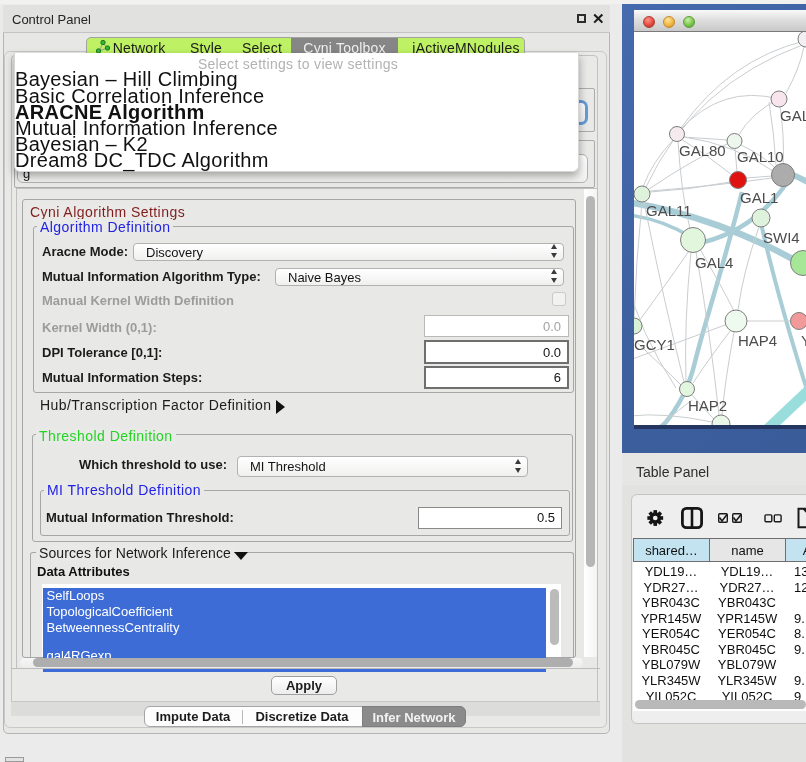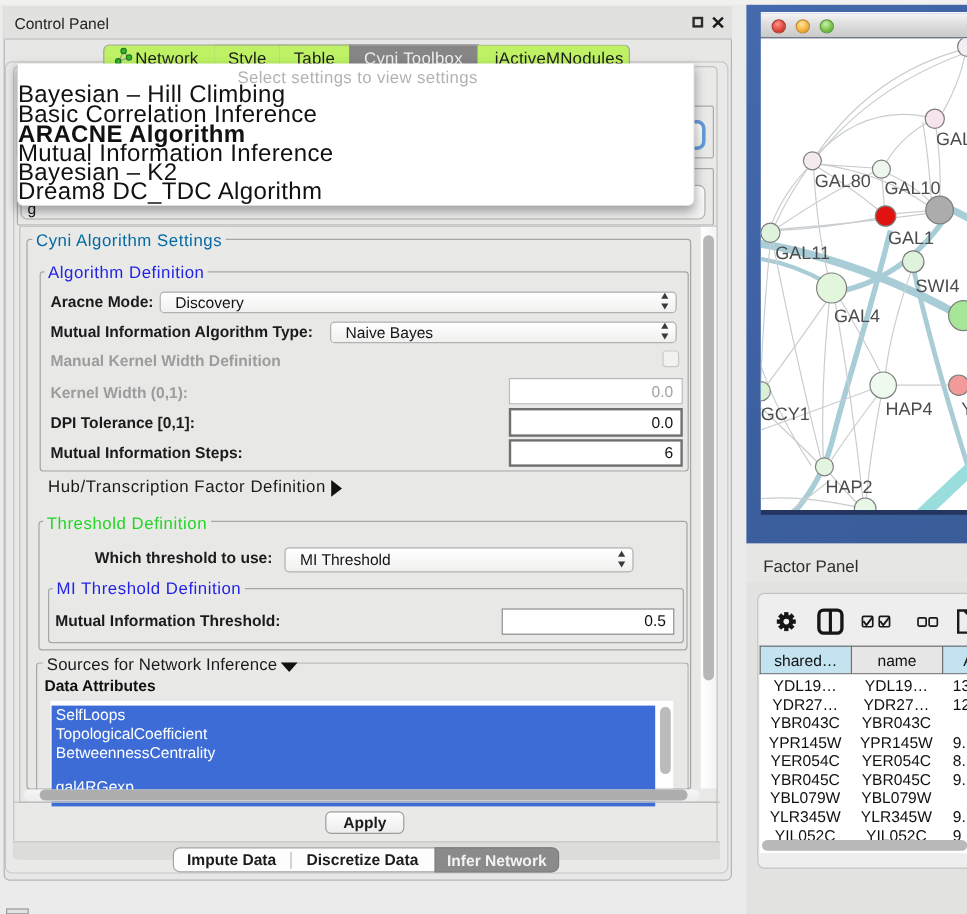--- a/index.html
+++ b/index.html
@@ -132,21 +132,21 @@
         <text x="61" y="236">GAL4</text>
         <text x="104" y="314">HAP4</text>
         <text x="167" y="314">Y</text>
         <text x="0" y="318">GCY1</text>
         <text x="54" y="379">HAP2</text>
       </g>
     </svg>
   </div>
 </div>
 <div class="abs" style="left:634px; top:425px; width:172px; height:4px; background:#24365f;"></div>
-<div class="abs" id="tp-title">Factor Panel</div>
+<div class="abs" id="tp-title">Table Panel</div>
 <div class="abs" id="tp-body"></div>
 <div class="abs" id="tp-panel"></div>
 <svg class="abs" style="left:640px; top:504px;" width="166" height="28">
   <g fill="#151515">
     <circle cx="15.25" cy="14" r="5.8"></circle>
     <rect x="13.45" y="6.1" width="3.6" height="4.2" transform="rotate(0 15.25 14)"></rect>
     <rect x="13.45" y="6.1" width="3.6" height="4.2" transform="rotate(45 15.25 14)"></rect>
     <rect x="13.45" y="6.1" width="3.6" height="4.2" transform="rotate(90 15.25 14)"></rect>
     <rect x="13.45" y="6.1" width="3.6" height="4.2" transform="rotate(135 15.25 14)"></rect>
     <rect x="13.45" y="6.1" width="3.6" height="4.2" transform="rotate(180 15.25 14)"></rect>
@@ -223,21 +223,21 @@
 
 <div class="abs" id="cwin"></div>
 <div class="abs" id="ctitle">Control Panel</div>
 <div class="abs" style="left:577px; top:14px; width:9px; height:9px; border:2px solid #2c2c2c;"></div>
 <div class="abs" style="left:592px; top:10px; width:14px; height:20px; color:#1a1a1a; font-size:15px; font-weight:bold;">✕</div>
 <div class="abs" id="cpanelouter"></div>
 <div class="abs" id="cpanel"></div>
 
 <div class="tab" style="left:86px; width:94px; border-radius:5px 0 0 0; padding-left:12px;">Network</div>
 <div class="tab" style="left:179px; width:55px; border-left:none;">Style</div>
-<div class="tab" style="left:233px; width:59px; border-left:none;">Table</div>
+<div class="tab" style="left:233px; width:59px; border-left:none;">Select</div>
 <div class="tab" style="left:291px; width:108px; border-left:none; background:#868686; color:#efefef;">Cyni Toolbox</div>
 <div class="tab" style="left:398px; width:127px; border-left:none; border-radius:0 5px 0 0; text-indent:10px;">jActiveMNodules</div>
 <svg class="abs" style="left:95px; top:39px;" width="16" height="16">
  <path d="M4 12 L8 4 M8 4 L12 9 M4 12 L12 9" stroke="#9a9a9a" stroke-width="1" fill="none"></path>
  <circle cx="8" cy="3.5" r="2.2" fill="#35b535" stroke="#1d7a1d"></circle>
  <circle cx="3.5" cy="12" r="2.2" fill="#35b535" stroke="#1d7a1d"></circle>
  <circle cx="12.5" cy="9" r="2.2" fill="#35b535" stroke="#1d7a1d"></circle>
 </svg>
 
 <div class="abs" style="left:14px; top:88px; width:581px; height:44px; border:1px solid #ababab; border-radius:2px;"></div>
@@ -245,21 +245,21 @@
 <div class="abs" style="left:14px; top:140px; width:581px; height:48px; border:1px solid #ababab; border-radius:2px;"></div>
 <div class="combo" style="left:17px; top:154px; width:571px; height:29px; border-radius:6px;">
     <span style="position:absolute; left:5px; top:11px; font-size:13px;">g</span>
   </div>
 
 <div class="abs" id="scrollpane" style="left:16px; top:188px; width:582px; height:481px; border:1px solid #c0c0c0; background:#e8e8e7; overflow:hidden;"></div>
 <div class="abs" style="left:584px; top:189px; width:13px; height:468px; background:linear-gradient(90deg,#ffffff,#f4f4f4);"></div>
 <div class="abs" style="left:586px; top:196px; width:9px; height:371px; background:#b6b6b6; border-radius:5px;"></div>
 
 <div class="tborder" style="left:22px; top:199px; width:554px; height:459px;"></div>
-<div class="ttitle" style="left:27px; top:192px; color:#0369a1;">Cyni Algorithm Settings</div>
+<div class="ttitle" style="left:27px; top:204px; color:#7f1d1d;">Cyni Algorithm Settings</div>
 
 <div class="tborder" style="left:33px; top:226px; width:541px; height:167px;"></div>
 <div class="ttitle" style="left:37px; top:219px; color:#2222e4;">Algorithm Definition</div>
 <div class="lbl" style="left:42px; top:244px;">Aracne Mode:</div>
 <div class="combo" style="left:133px; top:243px; width:431px; height:18px; line-height:17px;"><span style="margin-left:12px;">Discovery</span><span class="arr"></span></div>
 <div class="lbl" style="left:42px; top:269px;">Mutual Information Algorithm Type:</div>
 <div class="combo" style="left:275px; top:268px; width:289px; height:18px; line-height:17px;"><span style="margin-left:12px;">Naive Bayes</span><span class="arr"></span></div>
 <div class="glbl" style="left:42px; top:293px;">Manual Kernel Width Definition</div>
 <div class="abs" style="left:552px; top:292px; width:14px; height:14px; background:#f2f2f1; border:1px solid #c9c9c9; border-radius:3px;"></div>
 <div class="glbl" style="left:42px; top:320px;">Kernel Width (0,1):</div>

